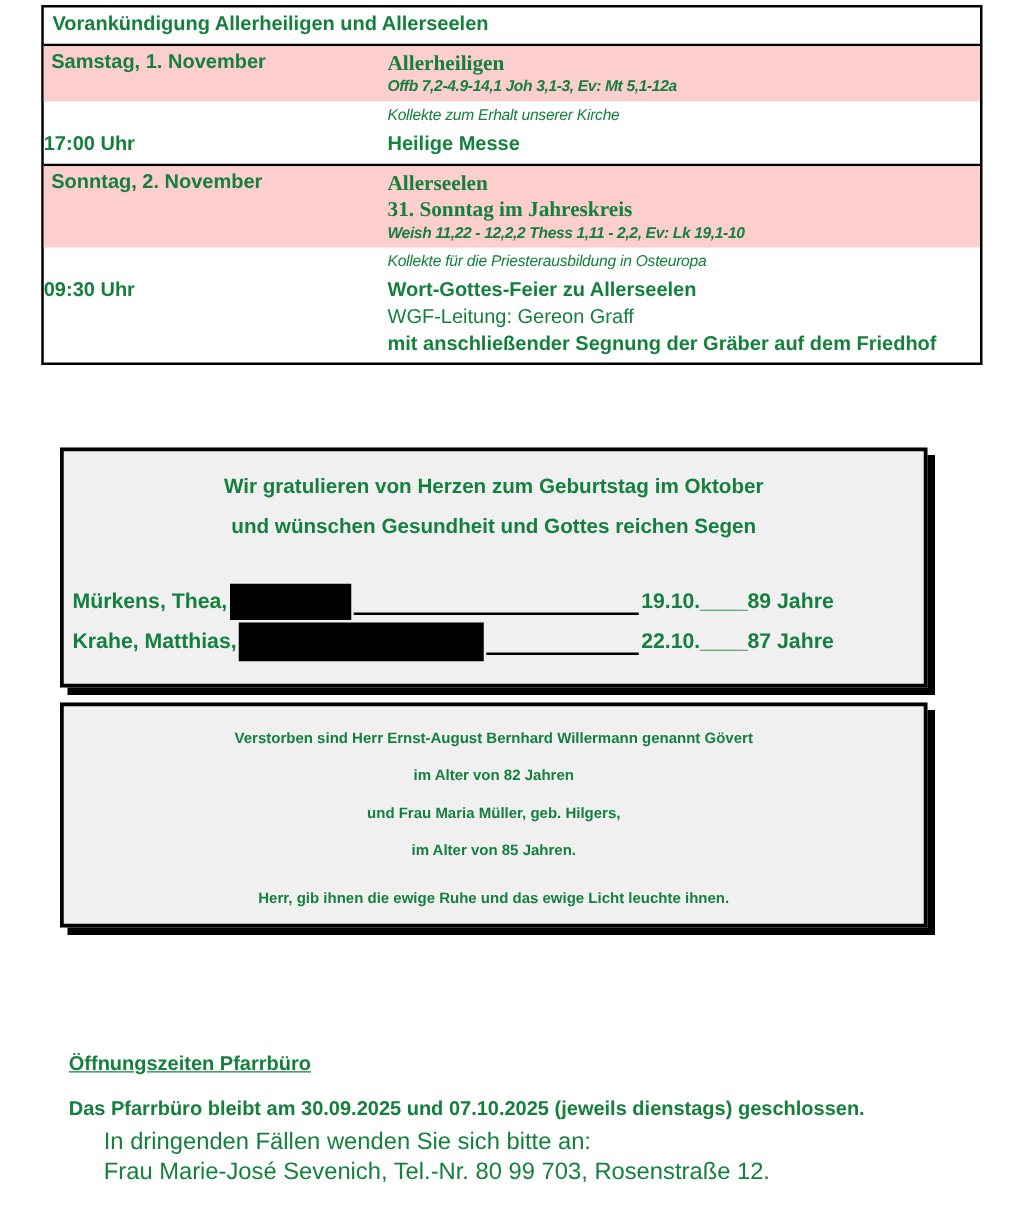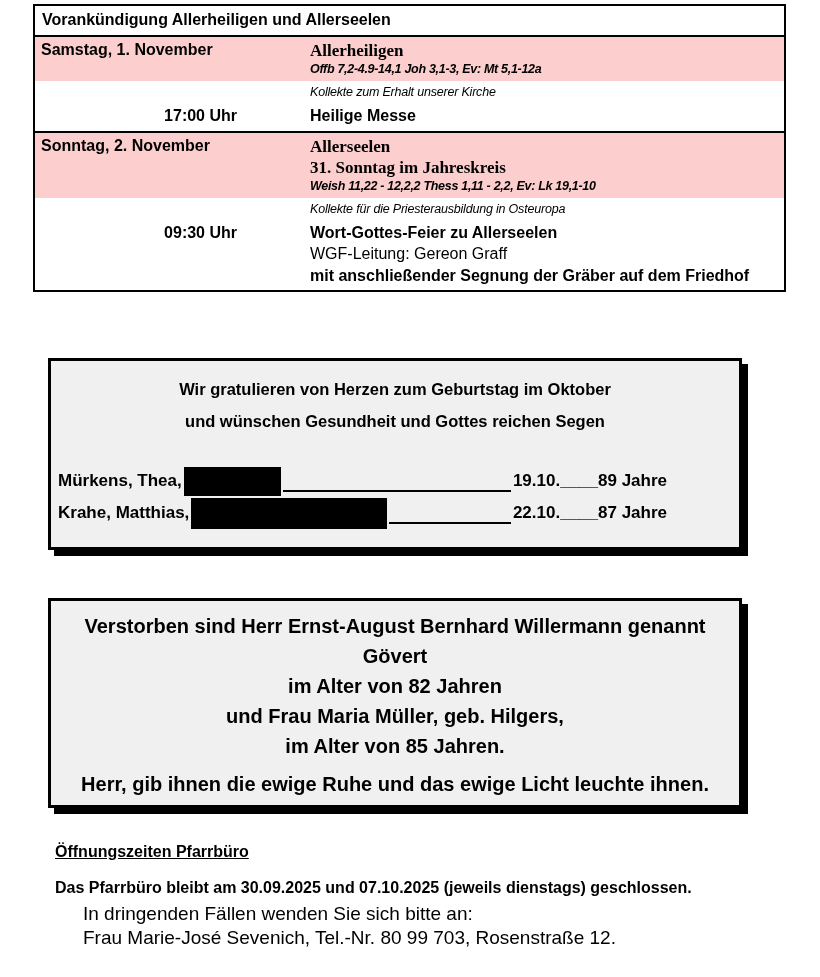--- a/index.html
+++ b/index.html
@@ -1,21 +1,21 @@
 <!DOCTYPE html>
 <html><head>
 <meta charset="utf-8">
 <style>
   html, body { margin: 0; padding: 0; background: #ffffff; }
   .page {
     position: relative;
     width: 820px;
     height: 977px;
     background: #ffffff;
-    color: #000000;
+    color: #15803d;
     font-family: "Liberation Sans", sans-serif;
     overflow: hidden;
   }
 
   
   .schedule {
     position: absolute;
     left: 33px;
     top: 4px;
     width: 753px;
@@ -63,21 +63,20 @@
     font-size: 12.5px;
     font-style: italic;
     letter-spacing: -0.2px;
     line-height: 16px;
     padding-top: 3px;
   }
   .event-row { display: flex; margin-top: 5px; }
   .time-cell {
     width: 275px;
     box-sizing: border-box;
-    text-align: right;
     padding-right: 73px;
     font-size: 16px;
     font-weight: bold;
     line-height: 21.5px;
     flex-shrink: 0;
   }
   .event-lines { flex: 1; }
   .ev { font-size: 16px; font-weight: bold; line-height: 21.5px; }
   .ev.regular { font-weight: normal; }
   .block-pad-bottom { padding-bottom: 4px; }
@@ -123,24 +122,24 @@
   .fill-line {
     flex: 1;
     border-bottom: 2px solid #000;
     align-self: flex-end;
     margin: 0 2px 5px 2px;
     height: 0;
   }
   .entry-right { white-space: pre; flex-shrink: 0; }
 
   .memorial {
-    top: 598px;
+    top: 562px;
     padding: 10px 10px 6px 10px;
     text-align: center;
-    font-size: 20px;
+    font-size: 12px;
     font-weight: bold;
   }
   .mem-line { line-height: 30px; }
   .mem-gap { margin-top: 8px; }
 
   
   .office { position: absolute; left: 55px; top: 843px; width: 740px; }
   .office-heading {
     font-size: 16px;
     font-weight: bold;

